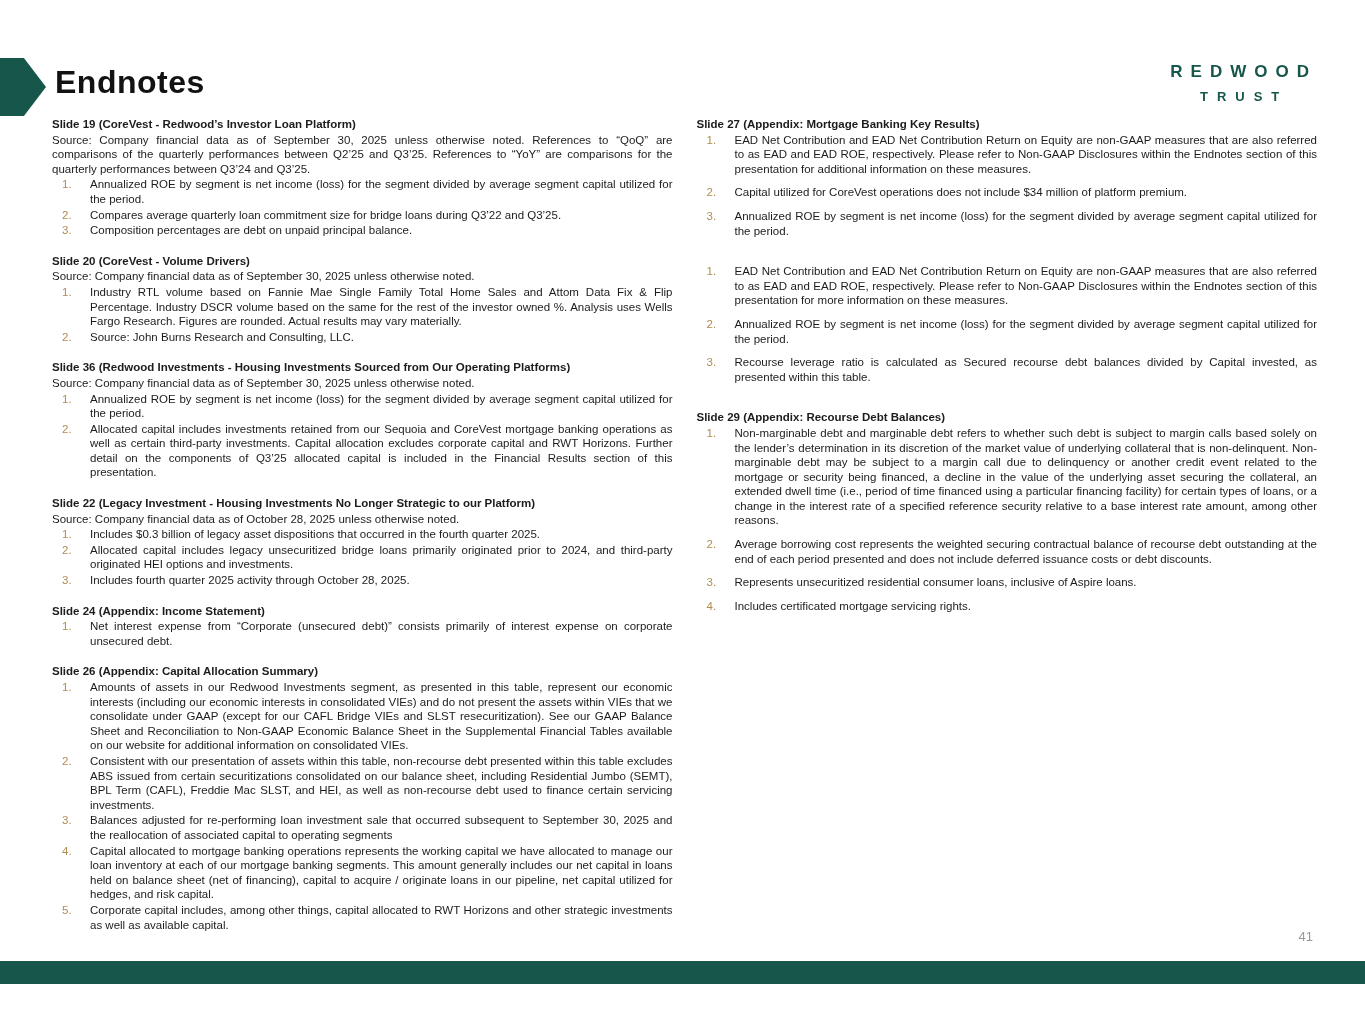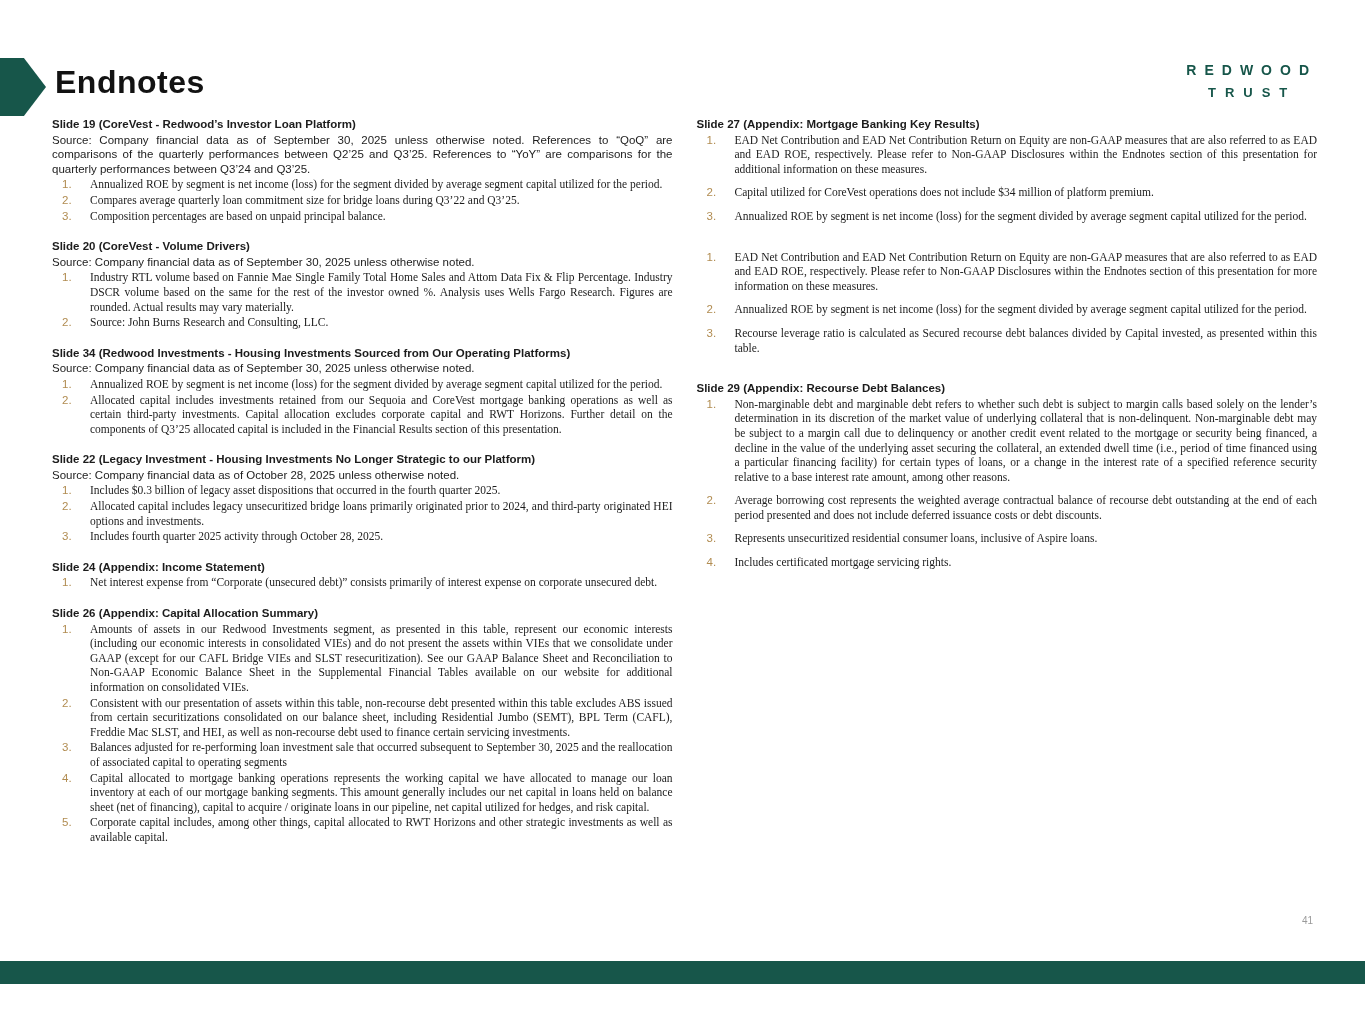--- a/index.html
+++ b/index.html
@@ -39,21 +39,21 @@
     color:#121212;
   }
   .brand{
     position:absolute;
     top:62px; right:48px;
     text-align:center;
     color:var(--green);
     font-weight:bold;
   }
   .brand-line1{
-    font-size:14px;
+    font-size:17px;
     letter-spacing:8px;
     text-indent:8px; 
   }
   .brand-line2{
     font-size:13px;
     letter-spacing:9px;
     text-indent:9px;
     margin-top:7px;
   }
   .columns{
@@ -80,26 +80,26 @@
     position:relative;
     padding-left:38px;
     margin-bottom:1px;
   }
   .col-right .item{margin-bottom:9px;}
   .item .num{
     position:absolute;
     left:10px; top:0;
     color:var(--gold);
   }
-  .item .txt{display:block;font-family:Liberation Serif, serif;}
+  .item .txt{display:block;}
   .page-number{
     position:absolute;
-    right:52px; bottom:58px;
+    right:52px; bottom:40px;
     color:var(--pagenum);
-    font-size:10px;
+    font-size:13px;
   }
   .footer-bar{
     position:absolute;
     left:0; right:0; bottom:0;
     height:23px;
     background:var(--green);
   }
 </style>
 </head>
 <body>
@@ -122,37 +122,37 @@
           <div class="item">
             <span class="num">1.</span>
             <span class="txt">Annualized ROE by segment is net income (loss) for the segment divided by average segment capital utilized for the period.</span>
           </div>
           <div class="item">
             <span class="num">2.</span>
             <span class="txt">Compares average quarterly loan commitment size for bridge loans during Q3’22 and Q3’25.</span>
           </div>
           <div class="item">
             <span class="num">3.</span>
-            <span class="txt">Composition percentages are based on unpaid principal balance.</span>
+            <span class="txt">Composition percentages are debt on unpaid principal balance.</span>
           </div>
         </div>
         <div class="section">
           <div class="sec-title">Slide 20 (CoreVest - Volume Drivers)</div>
           <div class="sec-source">Source: Company financial data as of September 30, 2025 unless otherwise noted.</div>
           <div class="item">
             <span class="num">1.</span>
             <span class="txt">Industry RTL volume based on Fannie Mae Single Family Total Home Sales and Attom Data Fix &amp; Flip Percentage. Industry DSCR volume based on the same for the rest of the investor owned %. Analysis uses Wells Fargo Research. Figures are rounded. Actual results may vary materially.</span>
           </div>
           <div class="item">
             <span class="num">2.</span>
             <span class="txt">Source: John Burns Research and Consulting, LLC.</span>
           </div>
         </div>
         <div class="section">
-          <div class="sec-title">Slide 34 (Redwood Investments - Housing Investments Sourced from Our Operating Platforms)</div>
+          <div class="sec-title">Slide 36 (Redwood Investments - Housing Investments Sourced from Our Operating Platforms)</div>
           <div class="sec-source">Source: Company financial data as of September 30, 2025 unless otherwise noted.</div>
           <div class="item">
             <span class="num">1.</span>
             <span class="txt">Annualized ROE by segment is net income (loss) for the segment divided by average segment capital utilized for the period.</span>
           </div>
           <div class="item">
             <span class="num">2.</span>
             <span class="txt">Allocated capital includes investments retained from our Sequoia and CoreVest mortgage banking operations as well as certain third-party investments. Capital allocation excludes corporate capital and RWT Horizons. Further detail on the components of Q3’25 allocated capital is included in the Financial Results section of this presentation.</span>
           </div>
         </div>
@@ -234,21 +234,21 @@
           </div>
         </div>
         <div class="section">
           <div class="sec-title">Slide 29 (Appendix: Recourse Debt Balances)</div>
           <div class="item">
             <span class="num">1.</span>
             <span class="txt">Non-marginable debt and marginable debt refers to whether such debt is subject to margin calls based solely on the lender’s determination in its discretion of the market value of underlying collateral that is non-delinquent. Non-marginable debt may be subject to a margin call due to delinquency or another credit event related to the mortgage or security being financed, a decline in the value of the underlying asset securing the collateral, an extended dwell time (i.e., period of time financed using a particular financing facility) for certain types of loans, or a change in the interest rate of a specified reference security relative to a base interest rate amount, among other reasons.</span>
           </div>
           <div class="item">
             <span class="num">2.</span>
-            <span class="txt">Average borrowing cost represents the weighted average contractual balance of recourse debt outstanding at the end of each period presented and does not include deferred issuance costs or debt discounts.</span>
+            <span class="txt">Average borrowing cost represents the weighted securing contractual balance of recourse debt outstanding at the end of each period presented and does not include deferred issuance costs or debt discounts.</span>
           </div>
           <div class="item">
             <span class="num">3.</span>
             <span class="txt">Represents unsecuritized residential consumer loans, inclusive of Aspire loans.</span>
           </div>
           <div class="item">
             <span class="num">4.</span>
             <span class="txt">Includes certificated mortgage servicing rights.</span>
           </div>
         </div>

